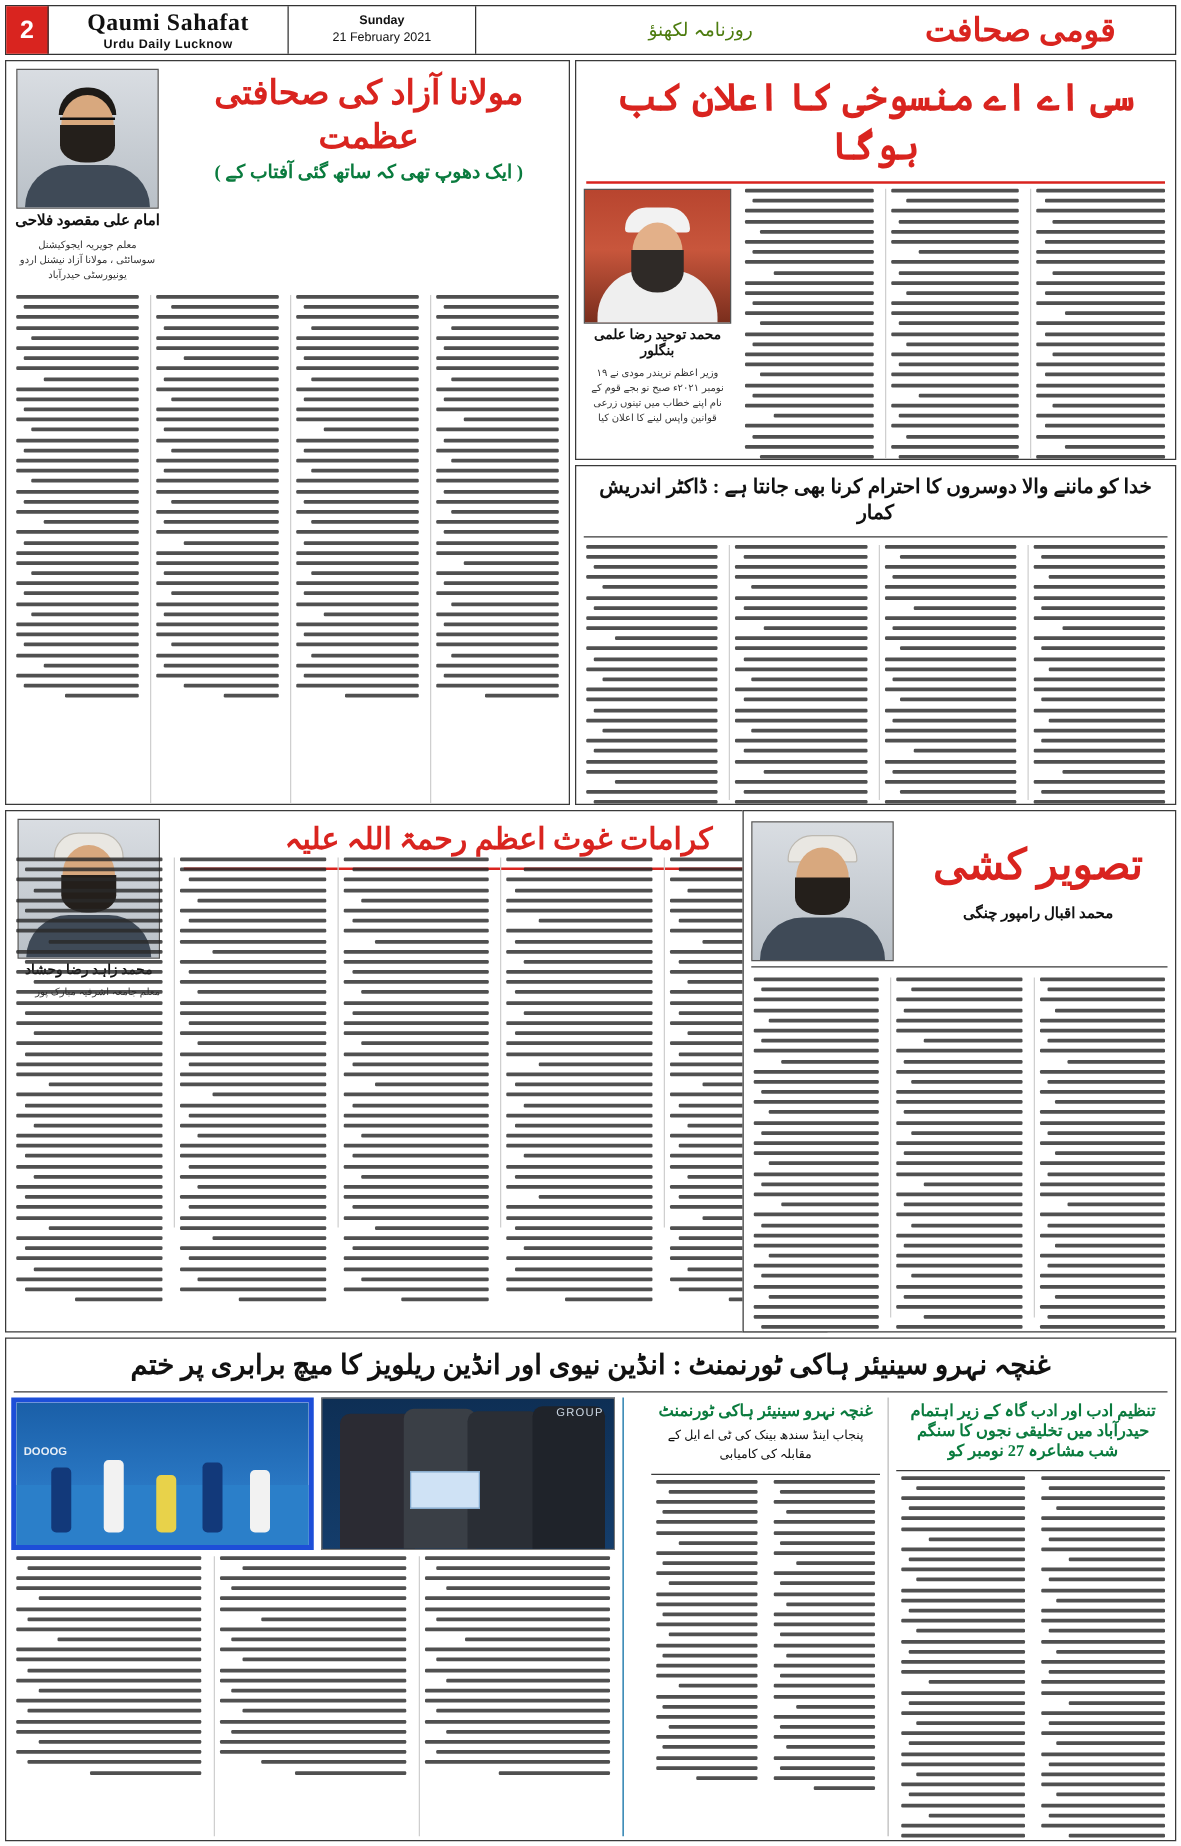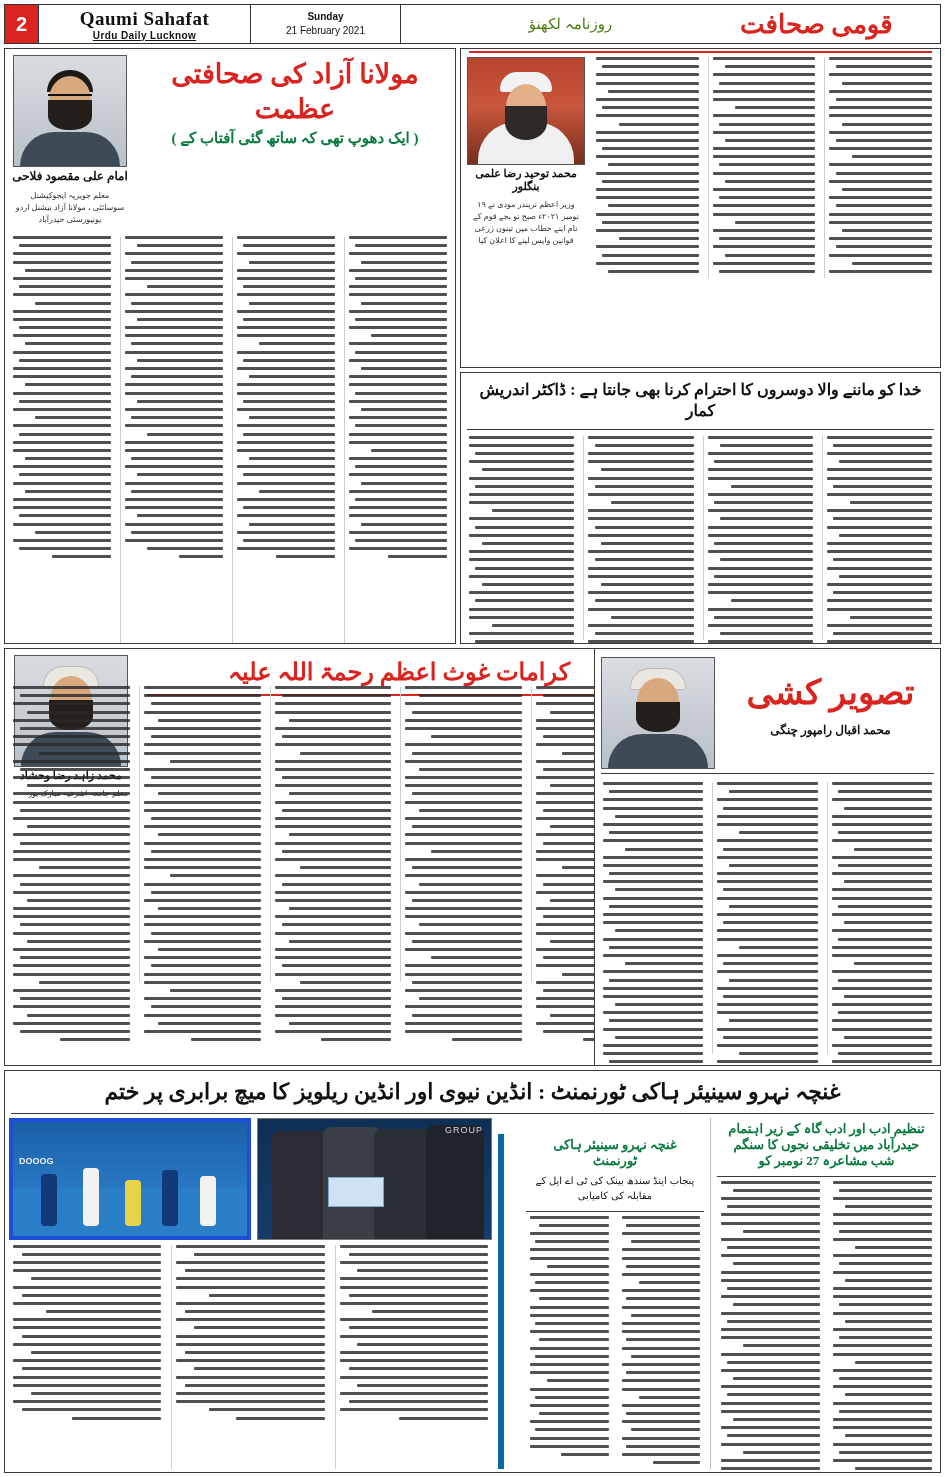--- a/index.html
+++ b/index.html
@@ -31,41 +31,40 @@
     background: #d9241f;
     color: #fff;
     display: flex;
     align-items: center;
     justify-content: center;
     font-size: 20px;
     font-weight: bold;
     border-right: 1px solid #333;
   }
   .mast-left-logo {
-    width: 212px;
+    width: 192px;
     border-right: 1px solid #333;
     display: flex;
     flex-direction: column;
     align-items: center;
     justify-content: center;
     padding: 2px 0;
   }
   .mast-left-logo .t1 {
     font-family: "Liberation Serif", serif;
     font-size: 19px;
     font-weight: bold;
     letter-spacing: 0.5px;
     color: #111;
   }
   .mast-left-logo .t2 {
     font-size: 10px;
     font-weight: bold;
     color: #111;
     letter-spacing: 0.4px;
-    text-decoration: underline;
   }
   .mast-date {
     width: 150px;
     border-right: 1px solid #333;
     display: flex;
     flex-direction: column;
     align-items: center;
     justify-content: center;
     font-size: 10px;
     color: #111;
@@ -260,21 +259,21 @@
   .aw-person { position:absolute; bottom:0; border-radius: 8px 8px 0 0; }
 
   .mini-title {
     direction: rtl; text-align: center;
     font-weight: bold; font-size: 13px;
     color: #0a7b3e; padding: 3px 4px;
     font-family: "Liberation Serif", serif;
   }
   .mini-sub {
     direction: rtl; text-align: center;
-    font-size: 10px; color: #111; padding: 1px 4px 4px; line-height:1.5;
+    font-size: 10px; color: #111; padding: 1px 4px 4px; line-height:1.5;font-family:Liberation Serif, serif;
   }
 
   .h-rule { height:1px; background:#3a3a3a; margin: 4px 0; }
   .red-rule { height:2px; background:#d9241f; margin: 3px 0; }
 </style>
 </head>
 <body>
 
 <div class="page">
 
@@ -478,20 +477,21 @@
           <div class="ln s1"></div>
           <div class="ln s4"></div>
           <div class="ln s1"></div>
           <div class="ln s2"></div>
           <div class="ln s5"></div>
       </div>
     </div>
   </div>
 
   <div class="block" id="blk-caa">
+    <div class="hl hl-caa">سی اے اے منسوخی کا اعلان کب ہوگا</div>
     <div class="red-rule" style="margin:2px 8px 4px;"></div>
     <div style="display:flex; direction:rtl; padding:0 4px 4px; gap:5px;">
       <div style="flex:1; display:flex; gap:5px;">
         <div class="col urdu-lines" style="flex:1;">
           <div class="ln s1"></div>
             <div class="ln s2"></div>
             <div class="ln s1"></div>
             <div class="ln s3"></div>
             <div class="ln s1"></div>
             <div class="ln s2"></div>
@@ -1172,21 +1172,21 @@
               <div class="ln s1"></div>
               <div class="ln s2"></div>
               <div class="ln s1"></div>
               <div class="ln s4"></div>
               <div class="ln s1"></div>
               <div class="ln s1"></div>
           </div>
         </div>
       </div>
 
-      <div style="width:206px; border-left:6px solid #0369a1; padding-left:22px;margin-top:16px;">
+      <div style="width:206px; border-left:1px solid #0369a1; padding-left:22px;">
         <div class="mini-title" style="color:#0a7b3e;">غنچہ نہرو سینیئر ہاکی ٹورنمنٹ</div>
         <div class="mini-sub">پنجاب اینڈ سندھ بینک کی ٹی اے ایل کے مقابلہ کی کامیابی</div>
         <div class="h-rule"></div>
         <div style="display:flex; direction:rtl; gap:5px;">
           <div class="col urdu-lines" style="flex:1; border:none;">
             <div class="ln s1"></div>
               <div class="ln s2"></div>
               <div class="ln s1"></div>
               <div class="ln s3"></div>
               <div class="ln s1"></div>

